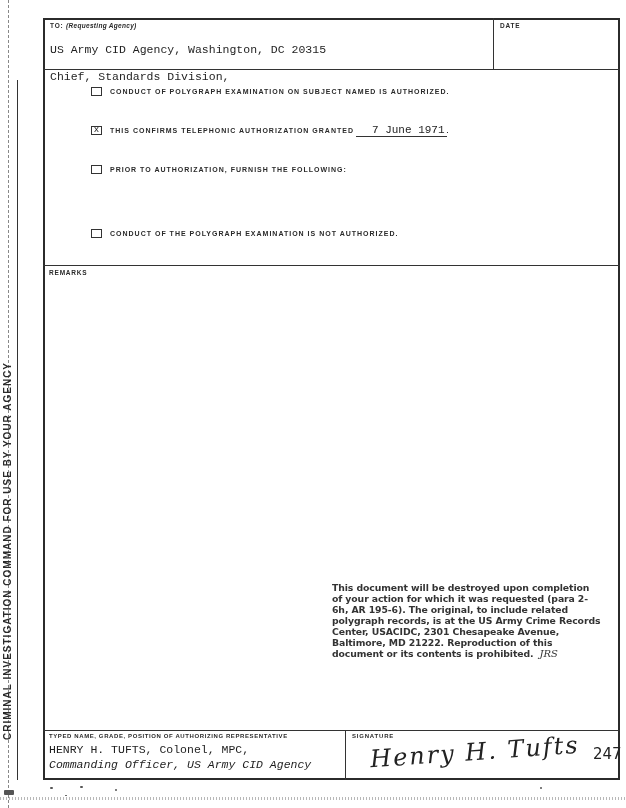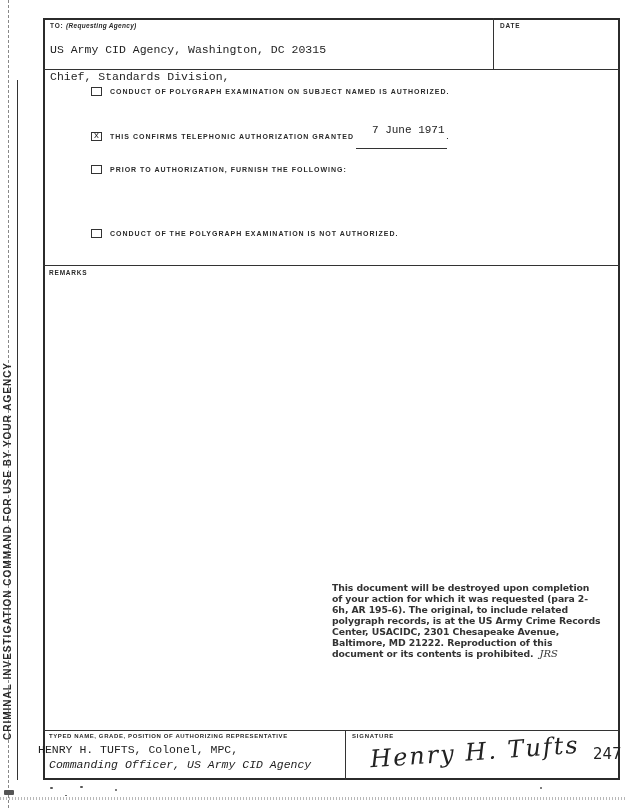--- a/index.html
+++ b/index.html
@@ -39,21 +39,21 @@
       margin-right: 8px; position: relative; font-family: "Liberation Mono", monospace;
       font-size: 9px; line-height: 7px; text-align: center; color: #222;
     }
     .option-text {
       font-family: "Liberation Sans", sans-serif; font-size: 7px; font-weight: bold;
       letter-spacing: 1px; color: #2a2a2a; white-space: nowrap;
     }
     .date-fill {
       font-family: "Liberation Mono", monospace; font-size: 11px; font-weight: normal;
       letter-spacing: 0; color: #1e1e1e; border-bottom: 1px solid #333;
-      padding: 0 2px 12px 16px; margin-left: 2px;
+      padding: 0 2px 0 16px; margin-left: 2px;
     }
     .stamp {
       position: absolute; left: 332px; top: 582px; width: 270px;
       font-family: "DejaVu Sans", sans-serif; font-size: 9.3px; font-weight: bold;
       line-height: 11px; color: #333; letter-spacing: -0.1px;
     }
     .stamp-initials {
       font-family: "DejaVu Serif", serif; font-style: italic; font-weight: normal;
       font-size: 10px; margin-left: 3px;
     }
@@ -123,21 +123,21 @@
 
 <div class="stamp">
   <span>This document will be destroyed upon completion of your action for which it was requested (para 2-6h, AR 195-6). The original, to include related polygraph records, is at the US Army Crime Records Center, USACIDC, 2301 Chesapeake Avenue, Baltimore, MD 21222. Reproduction of this document or its contents is prohibited.</span>
   <span class="stamp-initials">JRS</span>
 </div>
 
 <div class="hline" style="left:43px; top:730px; width:577px;"></div>
 <div class="vline" style="left:345px; top:730px; height:50px;"></div>
 
 <div class="form-label" style="left:49px; top:733px; font-size:6px; letter-spacing:0.6px;">TYPED NAME, GRADE, POSITION OF AUTHORIZING REPRESENTATIVE</div>
-<div class="typed" style="left:38px; top:743px;">HENRY H. TUFTS, Colonel, MPC,</div>
+<div class="typed" style="left:49px; top:743px;">HENRY H. TUFTS, Colonel, MPC,</div>
 <div class="typed" style="left:49px; top:758px;font-style:italic;">Commanding Officer, US Army CID Agency</div>
 
 <div class="form-label" style="left:352px; top:733px; font-size:6px;">SIGNATURE</div>
 <div class="signature">Henry H. Tufts</div>
 
 <div class="page-num">247</div>
 
 <div class="specks" style="left:50px; top:787px; width:3px; height:2px;"></div>
 <div class="specks" style="left:80px; top:786px; width:3px; height:2px;"></div>
 <div class="specks" style="left:115px; top:789px; width:2px; height:2px;"></div>

